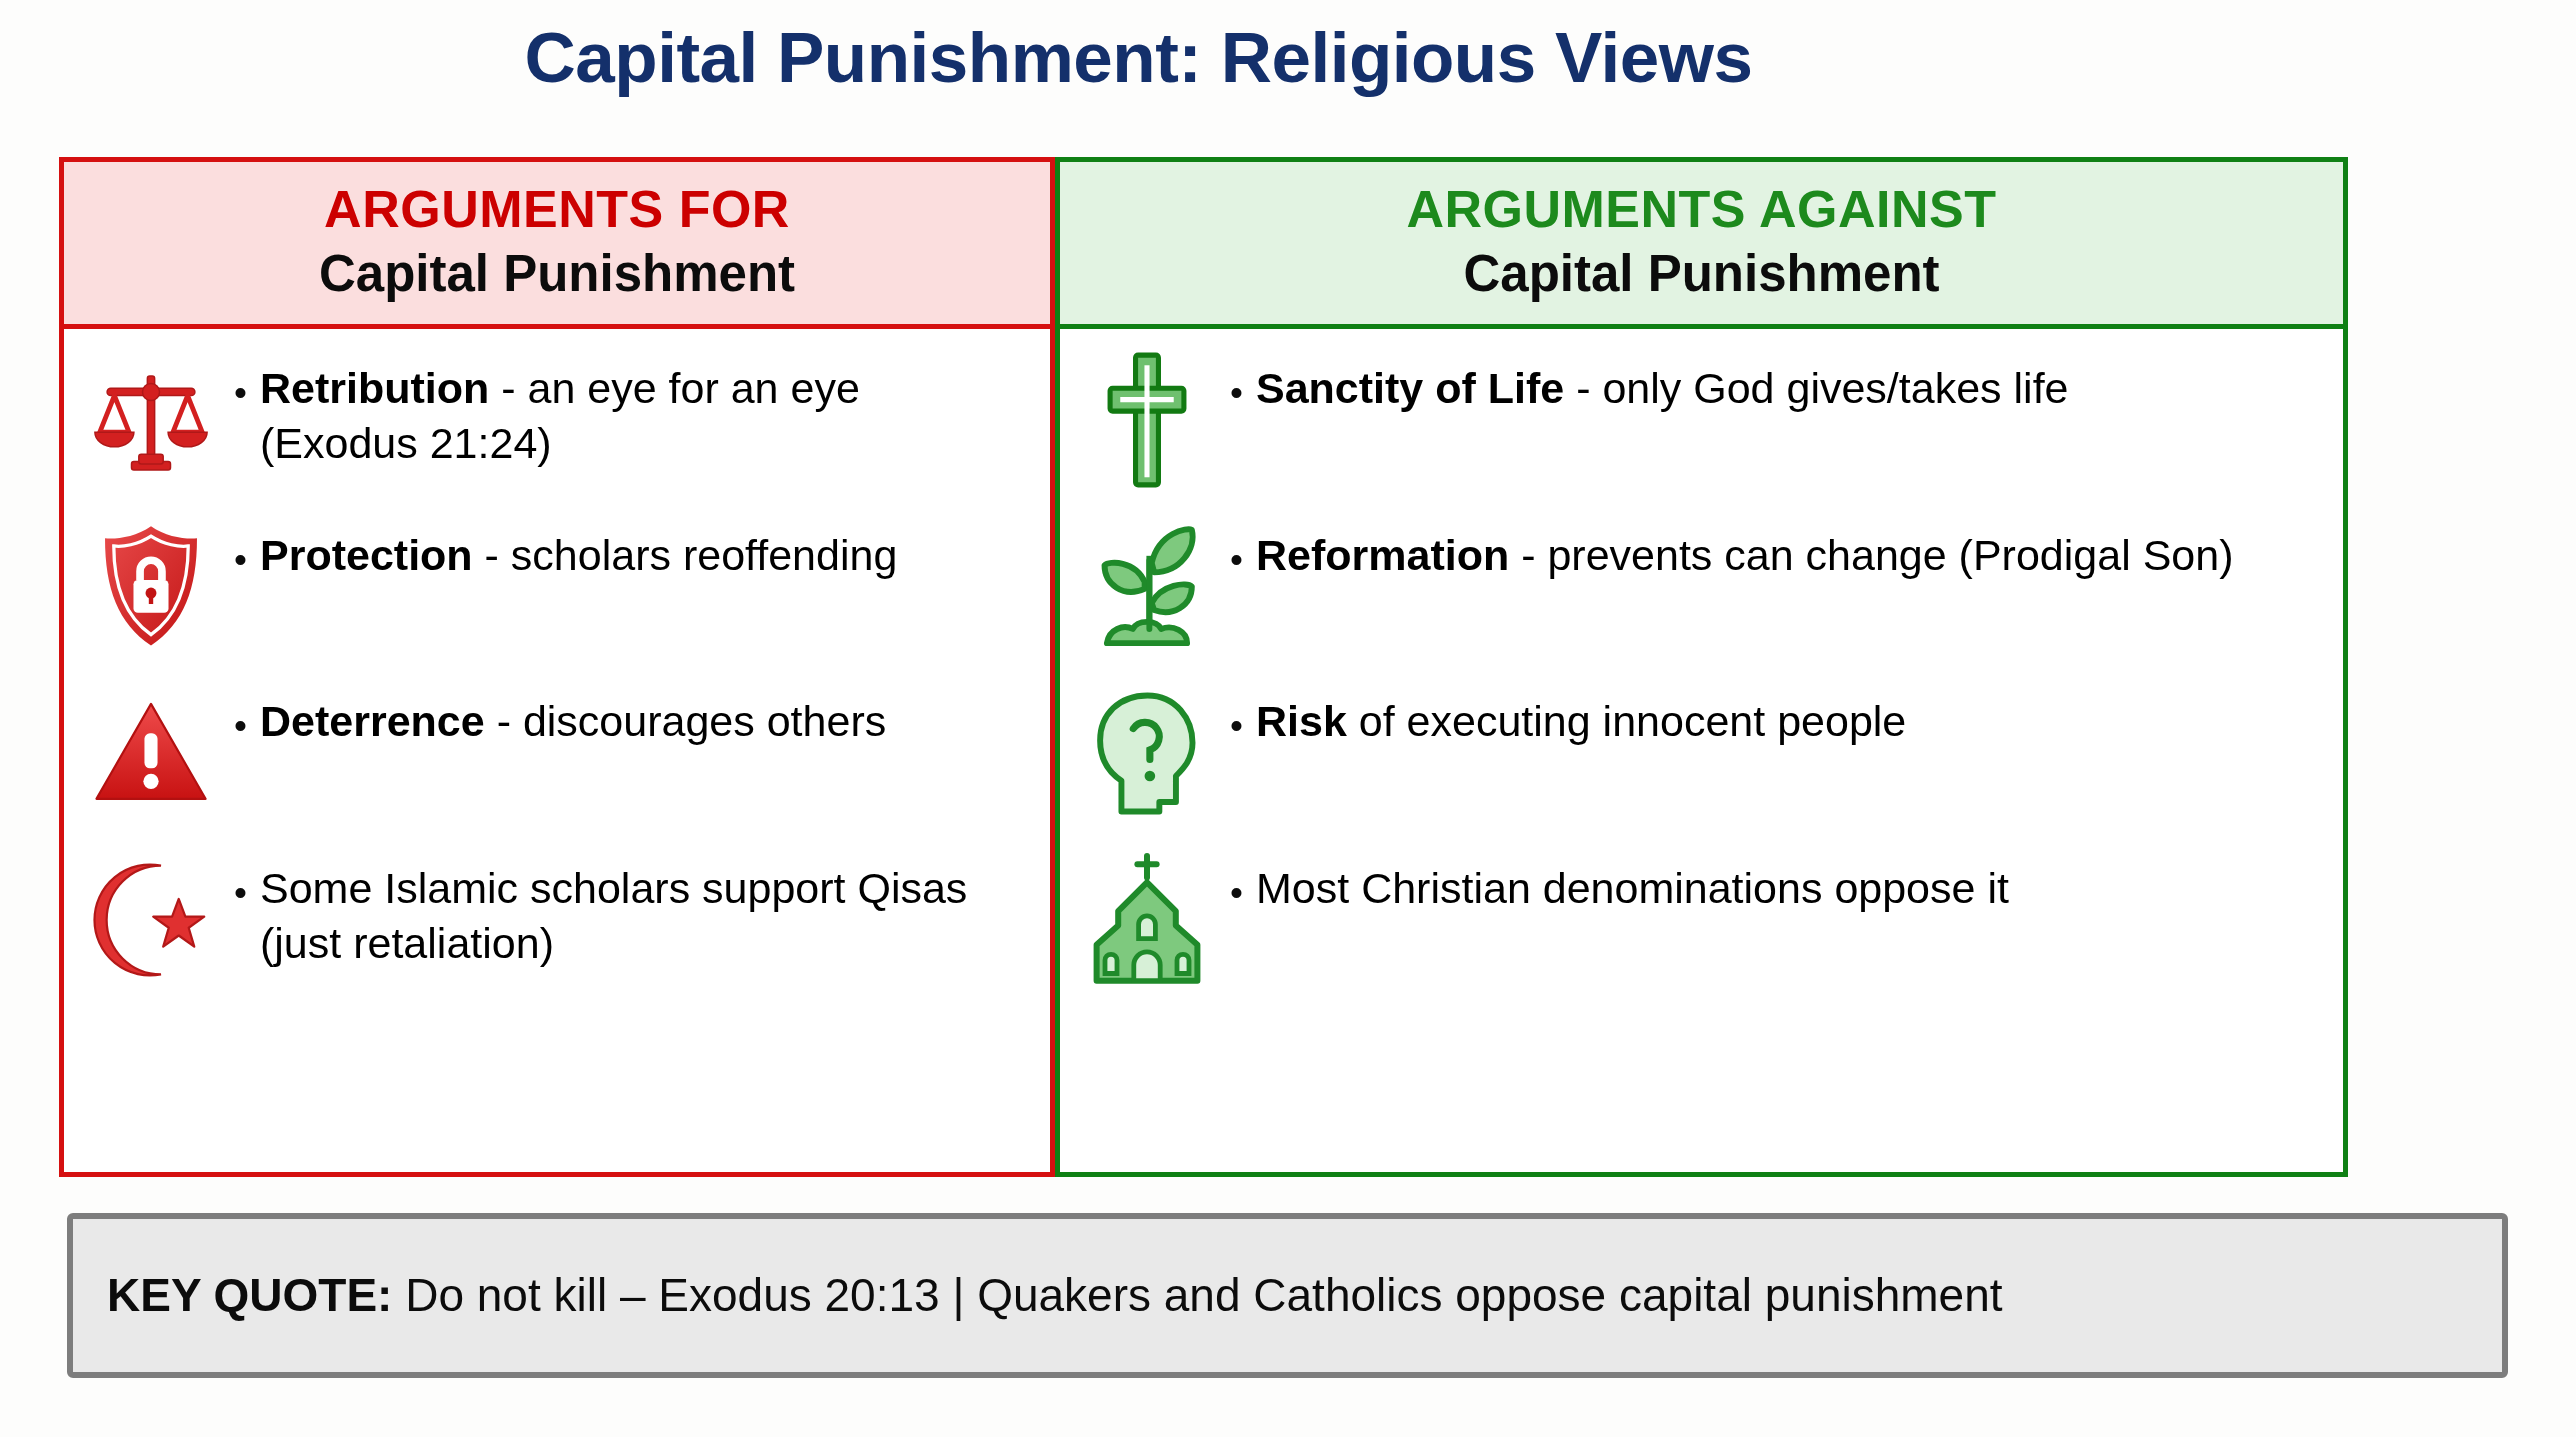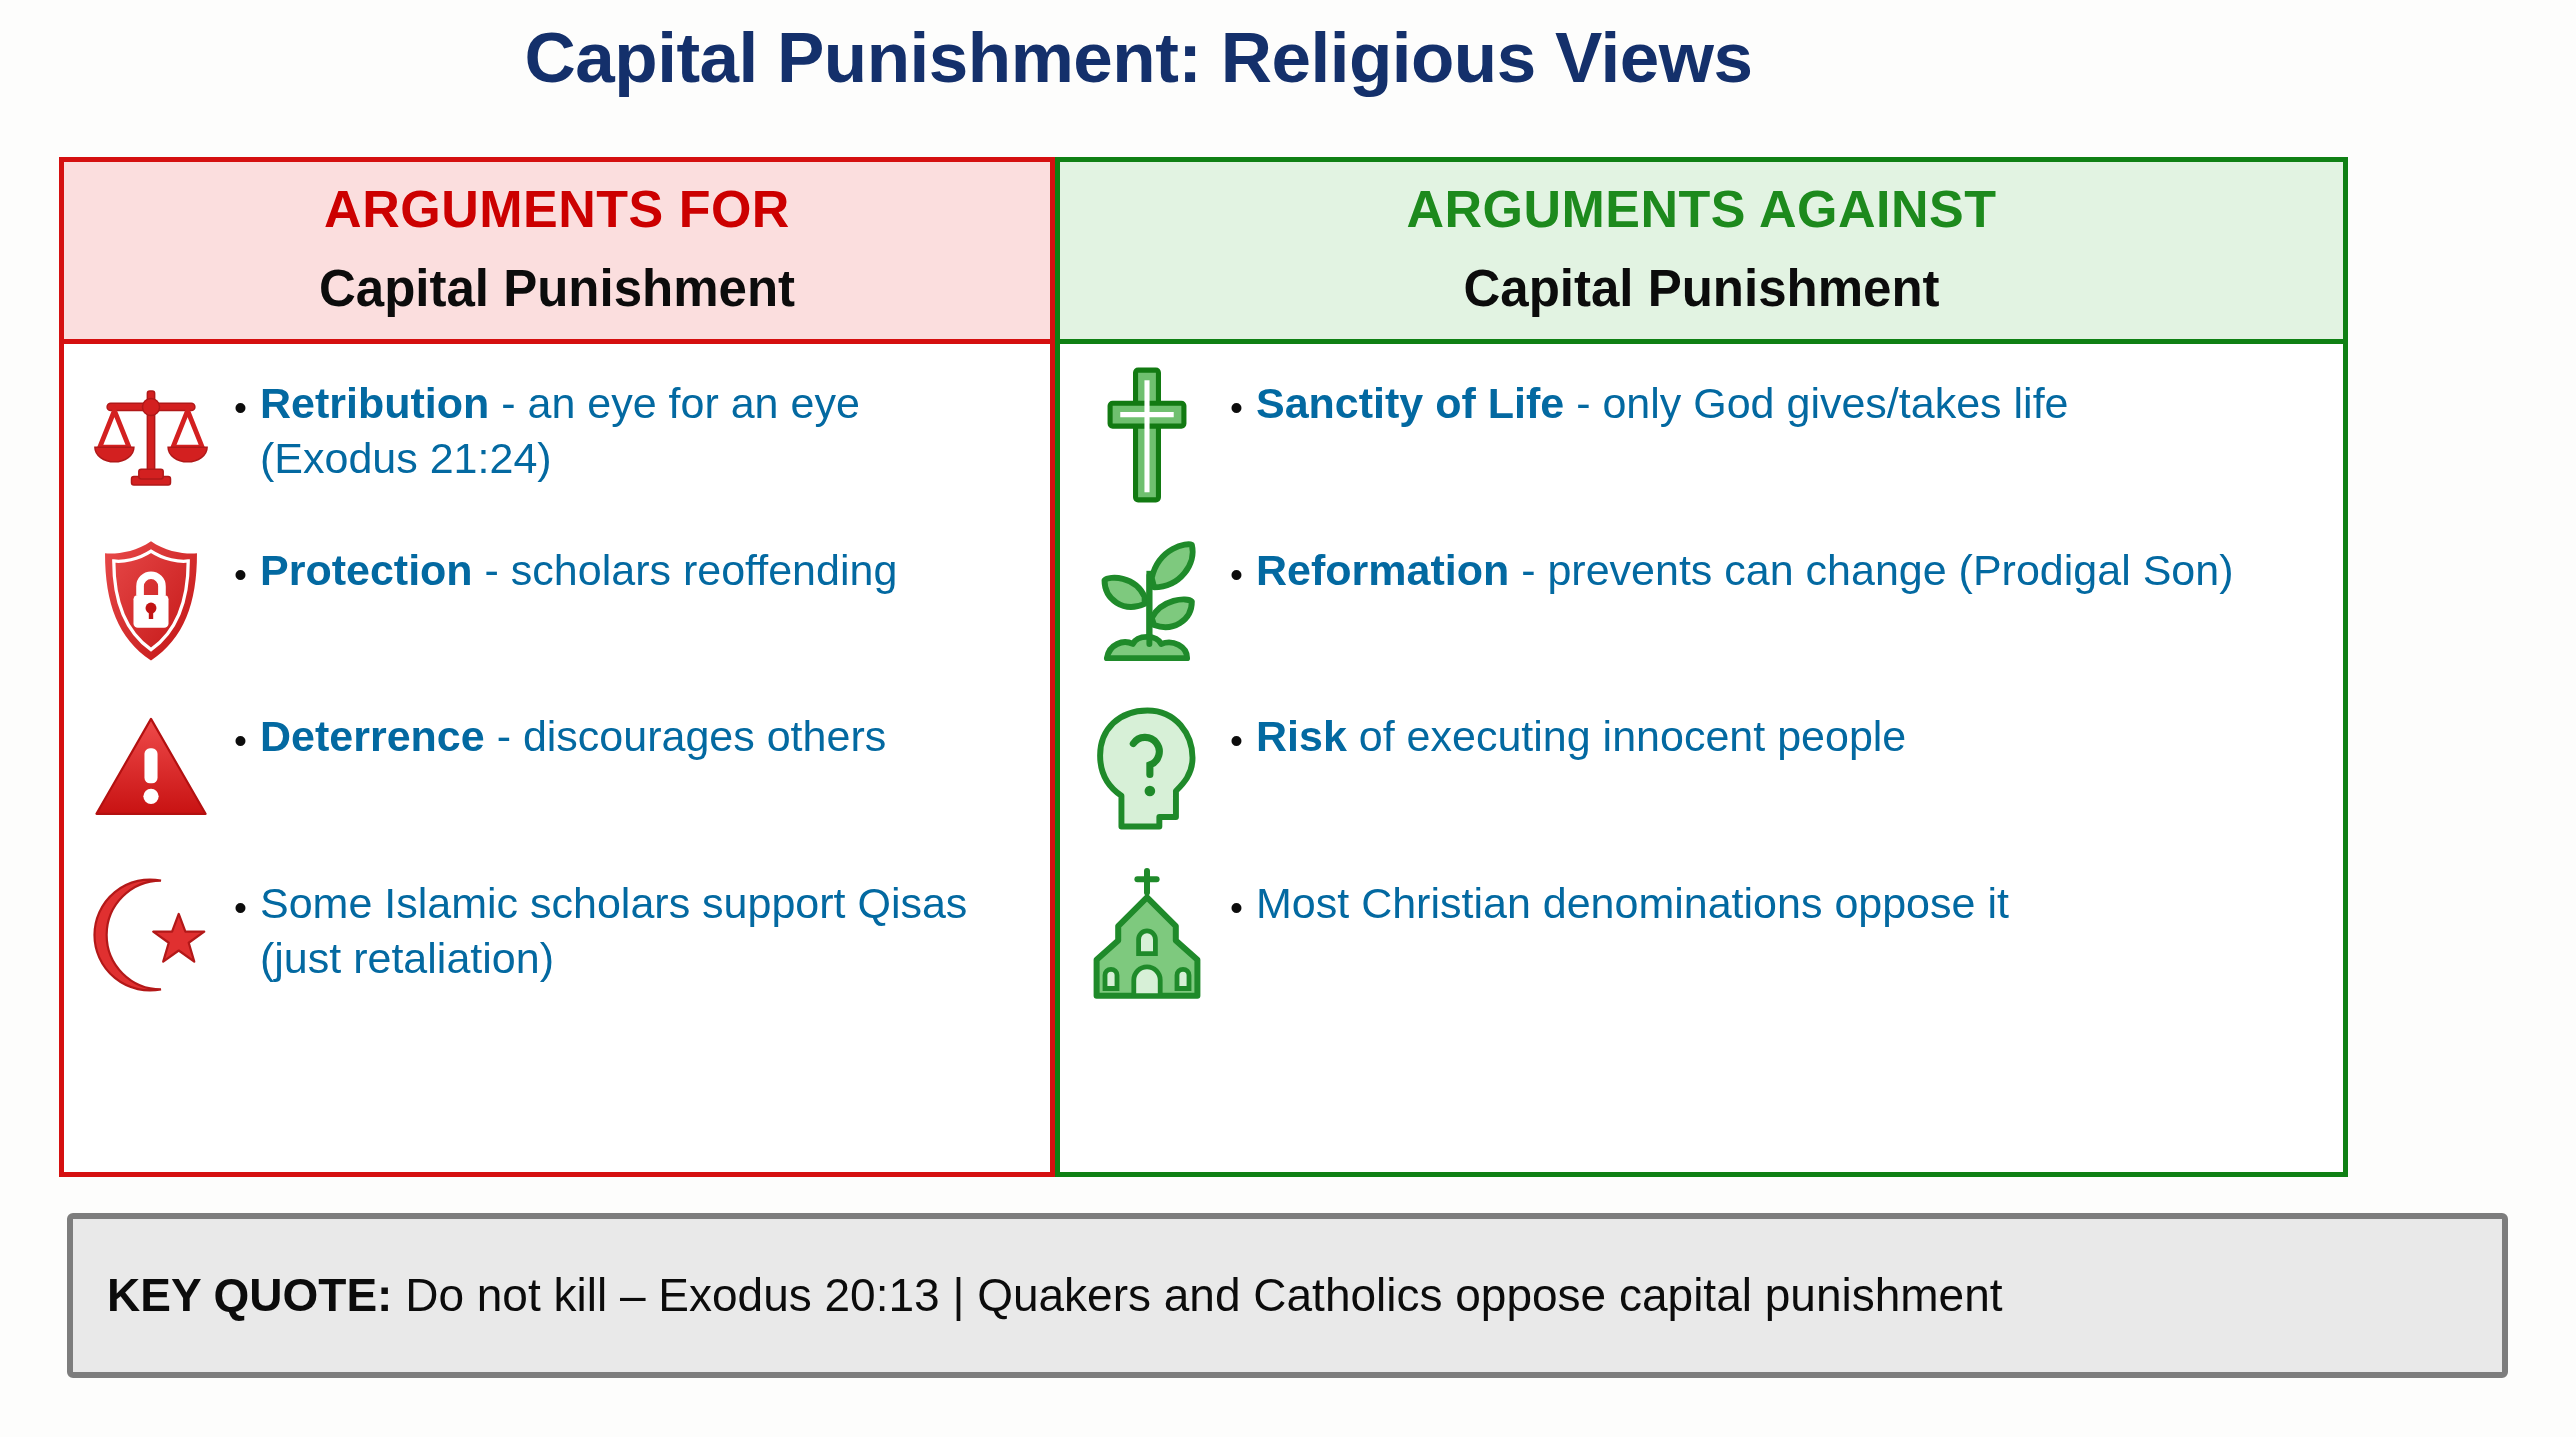--- a/index.html
+++ b/index.html
@@ -84,21 +84,21 @@
     letter-spacing: 0.5px;
   }
   .panel.for .head-line1 { color: #cc0000; }
   .panel.against .head-line1 { color: #1d8a1d; }
 
   .head-line2 {
     font-size: 51px;
     font-weight: bold;
     color: #0c0c0c;
     line-height: 1.15;
-    margin-top: 22px;
+    margin-top: 7px;
   }
 
   .panel-body {
     flex: 1 1 auto;
     display: flex;
     flex-direction: column;
     padding: 20.6px 17px 9.4px 17px;
     box-sizing: border-box;
   }
 
@@ -122,21 +122,21 @@
     font-size: 37px;
     line-height: 1;
     color: #0c0c0c;
     padding-top: 24px;
     text-align: center;
   }
   .arg-text {
     flex: 1 1 auto;
     font-size: 43px;
     line-height: 1.28;
-    color: #0369a1;
+    color: #000000;
     padding-top: 11.2px;
     padding-right: 3.7px;
   }
   .arg-text b { font-weight: bold; }
 
   
   .keyquote {
     position: absolute;
     left: 67px;
     top: 1213px;

